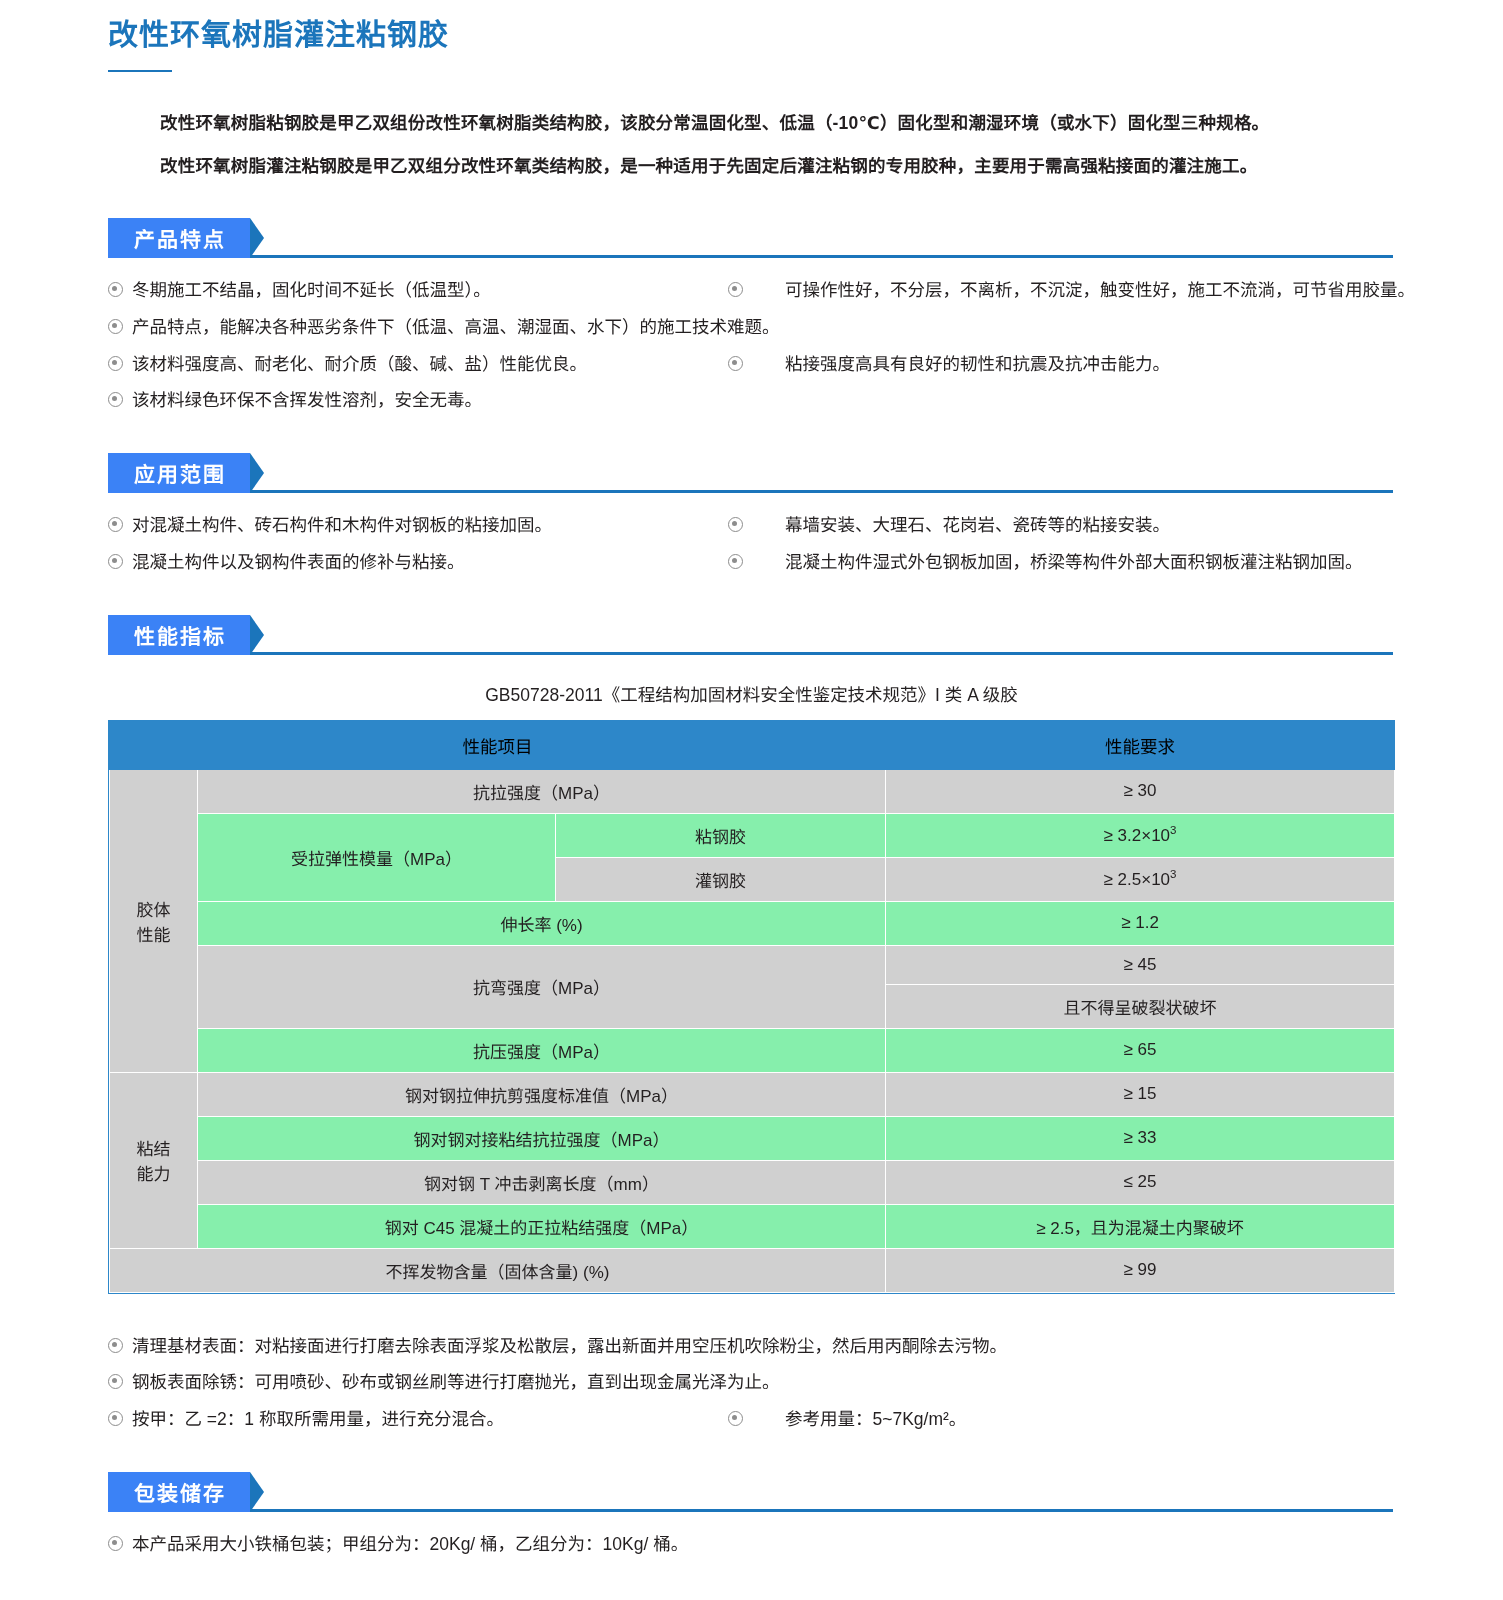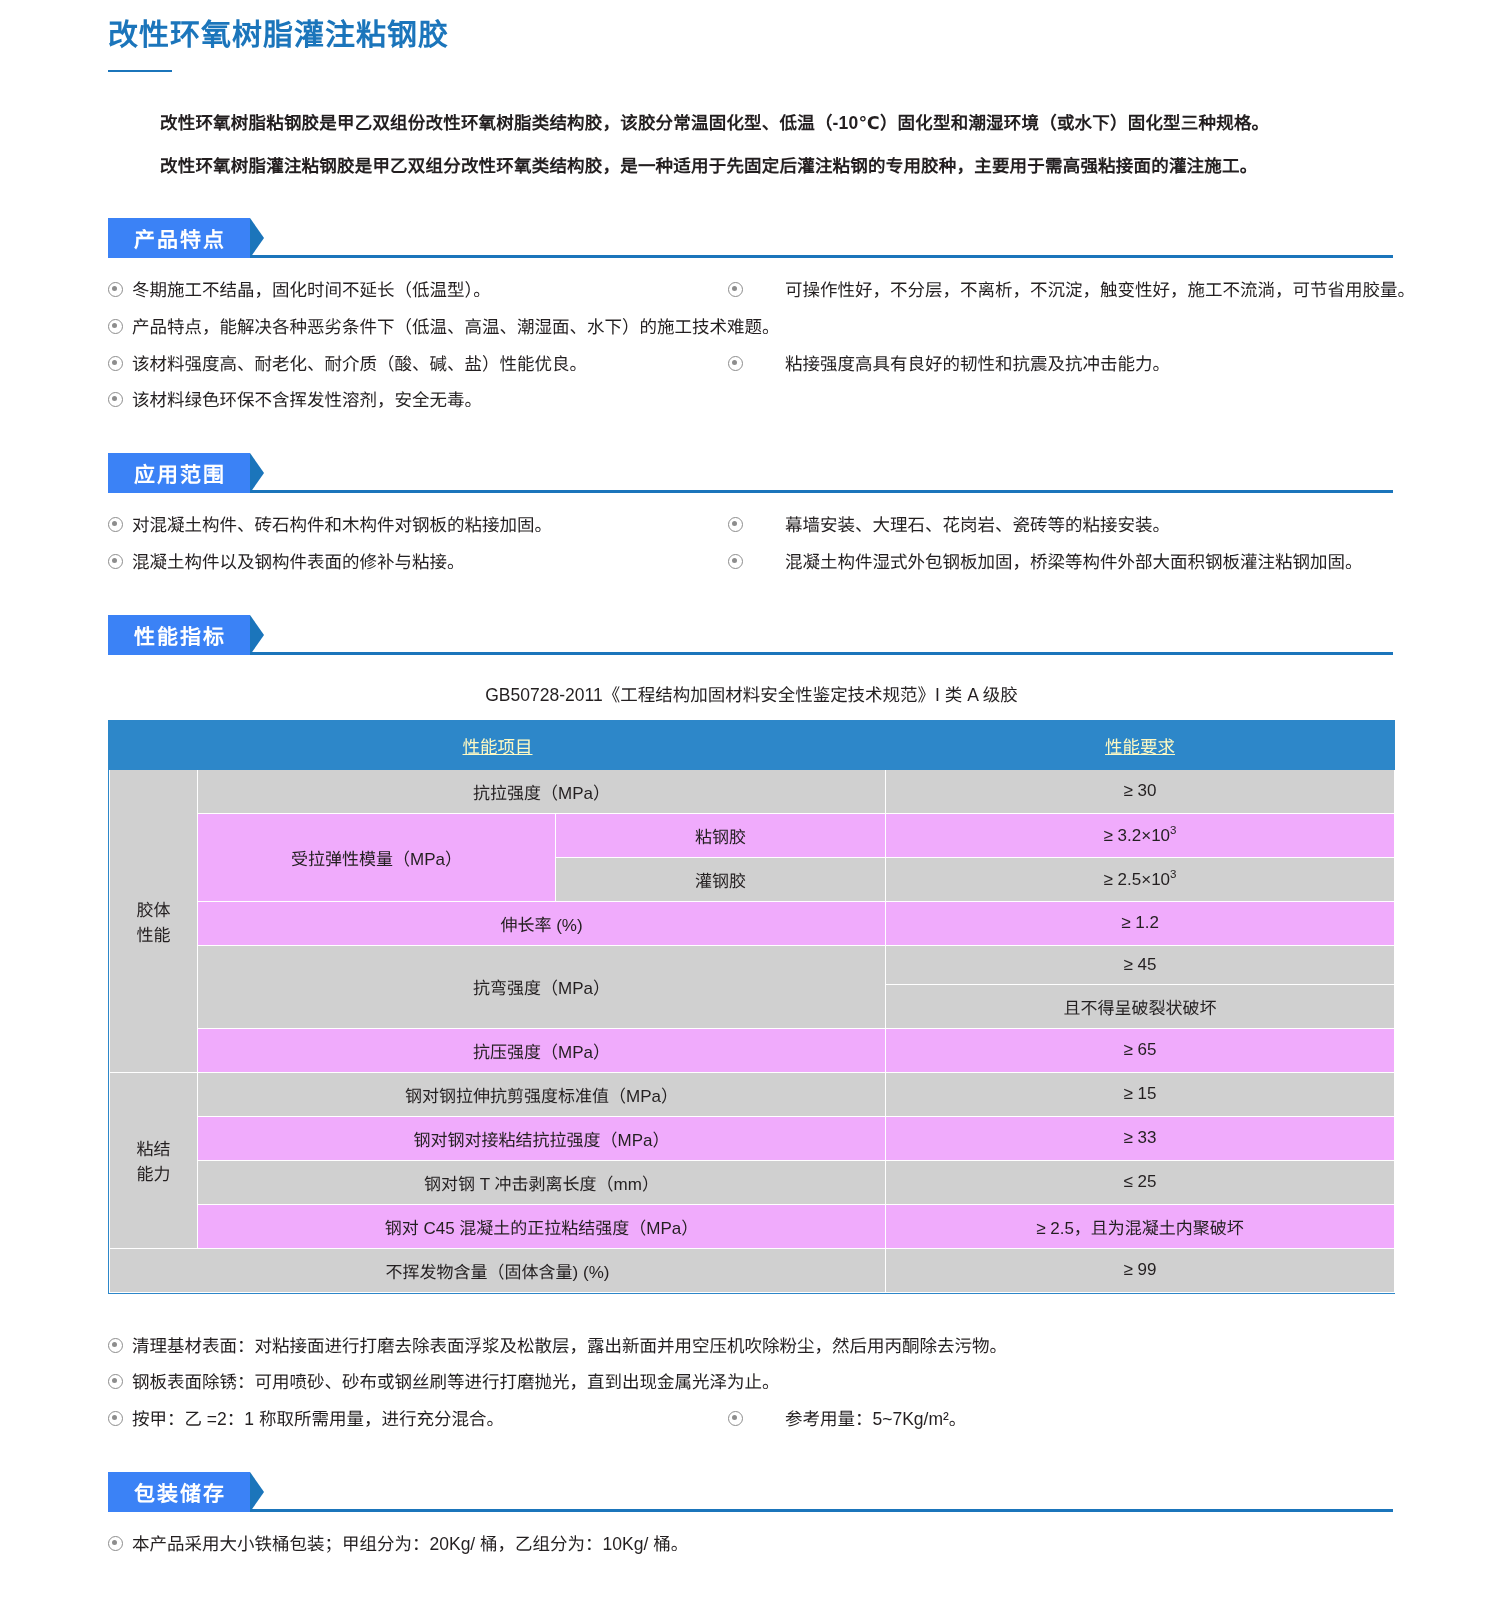--- a/index.html
+++ b/index.html
@@ -153,29 +153,28 @@
   }
   table.spec th, table.spec td {
     border: 1px solid #ffffff;
     text-align: center;
     vertical-align: middle;
     padding: 9px 6px;
     color: #231f20;
   }
   table.spec th {
     background: #2d87c9;
-    color: #fef9c3;
+    color: #000000;
     font-weight: normal;
     font-size: 17.5px;
     padding: 11px 6px;
     border-color: #2d87c9;
-    text-decoration: underline;
   }
   .cell-gray { background: #d0d0d0; }
-  .cell-light { background: #f0abfc; }
+  .cell-light { background: #86efac; }
   .sup { font-size: 0.68em; vertical-align: super; }
   .tblwrap { border: 1px solid #2d87c9; width: 1287px; margin: 0 auto; }
 </style>
 </head>
 <body>
 
 <div class="page">
 
   <div class="title-block">
     <div class="main-title">改性环氧树脂灌注粘钢胶</div>

